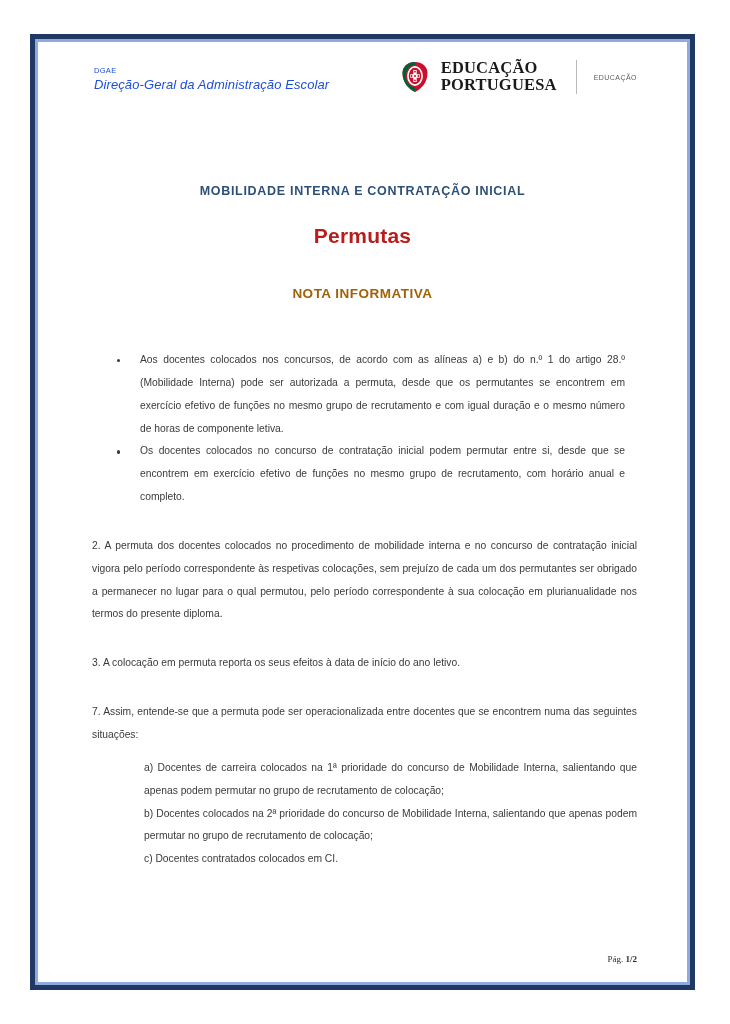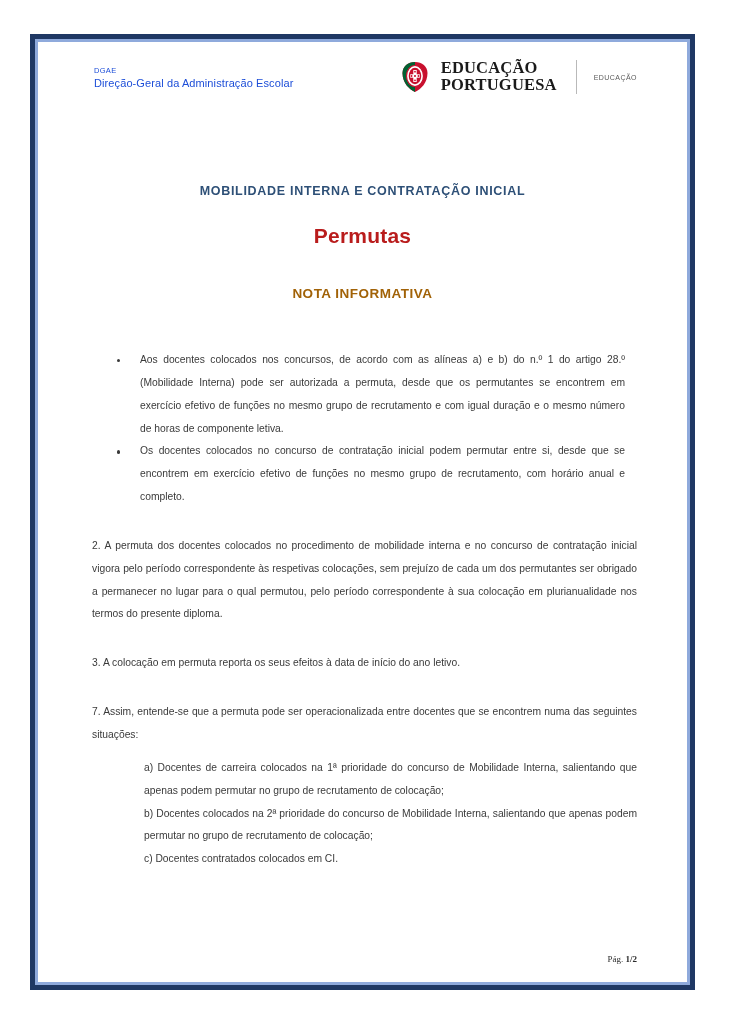--- a/index.html
+++ b/index.html
@@ -55,22 +55,23 @@
     left: 54px;
     top: 10px;
     color: #1d4ed8;
     line-height: 1.35;
   }
   .org-acronym {
     font-size: 7.5px;
     letter-spacing: 0.3px;
   }
   .org-name {
-    font-size: 11px;
+    font-size: 13px;
     letter-spacing: 0.1px;
+    font-style: italic;
   }
 
   .brand-block {
     position: absolute;
     right: 48px;
     top: 4px;
     display: flex;
     align-items: center;
     gap: 11px;
   }

